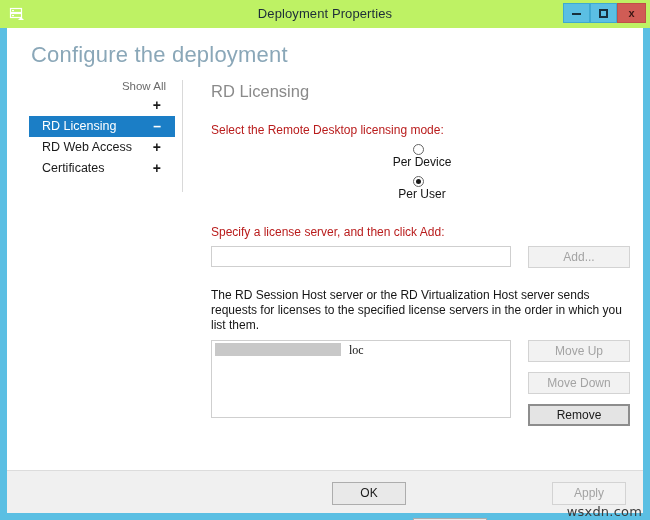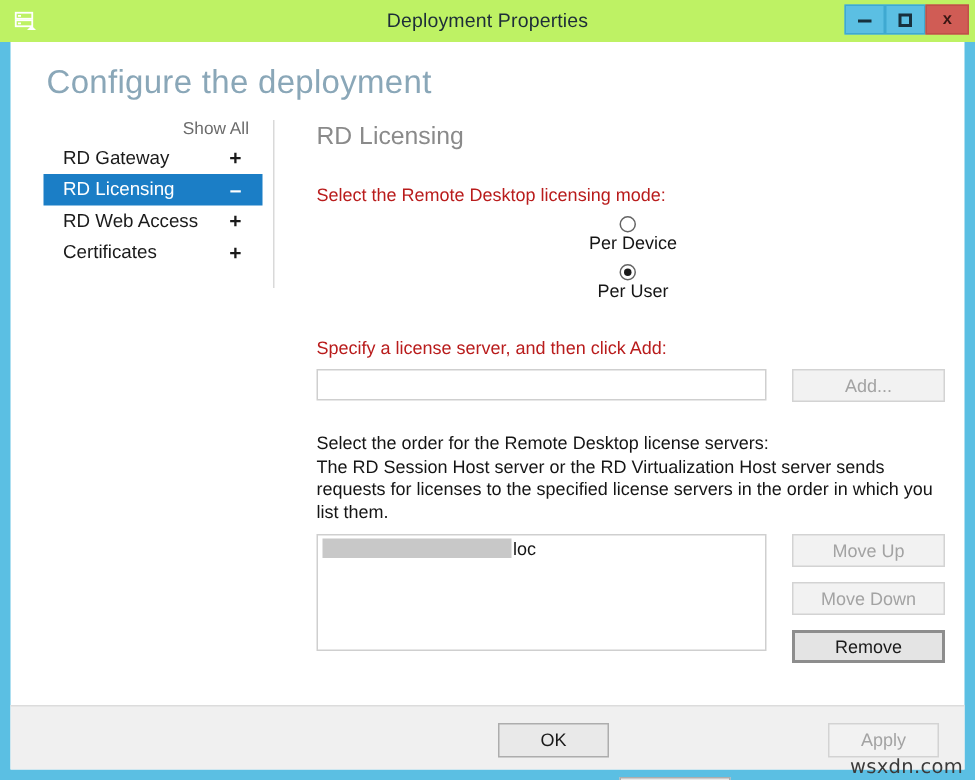--- a/index.html
+++ b/index.html
@@ -271,21 +271,21 @@
     cursor: default;
     white-space: nowrap;
   }
   .redaction {
     display: inline-block;
     width: 126px;
     height: 13px;
     background: #c8c8c8;
     vertical-align: -2px;
   }
-  .list-item .suffix { margin-left: 1px; }
+  .list-item .suffix { margin-left: 8px; font-family: Liberation Serif, serif; }
 
   #list-buttons {
     margin-left: 17px;
     display: flex;
     flex-direction: column;
   }
   #list-buttons .btn {
     width: 102px;
     margin-bottom: 10px;
   }
@@ -355,21 +355,20 @@
   </div>
 
   <div id="client">
 
     <div id="page-title">Configure the deployment</div>
 
     <div id="nav">
       <div id="show-all">Show All</div>
 
       <div class="nav-item">
-        <span class="nav-label">RD Gateway</span>
         <span class="nav-expander">+</span>
       </div>
 
       <div class="nav-item selected">
         <span class="nav-label">RD Licensing</span>
         <span class="nav-expander">–</span>
       </div>
 
       <div class="nav-item">
         <span class="nav-label">RD Web Access</span>
@@ -401,21 +400,20 @@
       </div>
 
       <div class="lbl" style="margin-top:24px;">Specify a license server, and then click Add:</div>
 
       <div class="row-input">
         <input id="license-input" type="text" placeholder="" style="">
         <button class="btn disabled" id="btn-add">Add...</button>
       </div>
 
       <div class="desc">
-        <span class="first">Select the order for the Remote Desktop license servers:</span>
         <span>The RD Session Host server or the RD Virtualization Host server sends requests for licenses to the specified license servers in the order in which you list them.</span>
       </div>
 
       <div id="list-area">
         <div id="server-list">
           <div class="list-item">
             <span class="redaction"></span><span class="suffix">loc</span>
           </div>
         </div>
         <div id="list-buttons">

